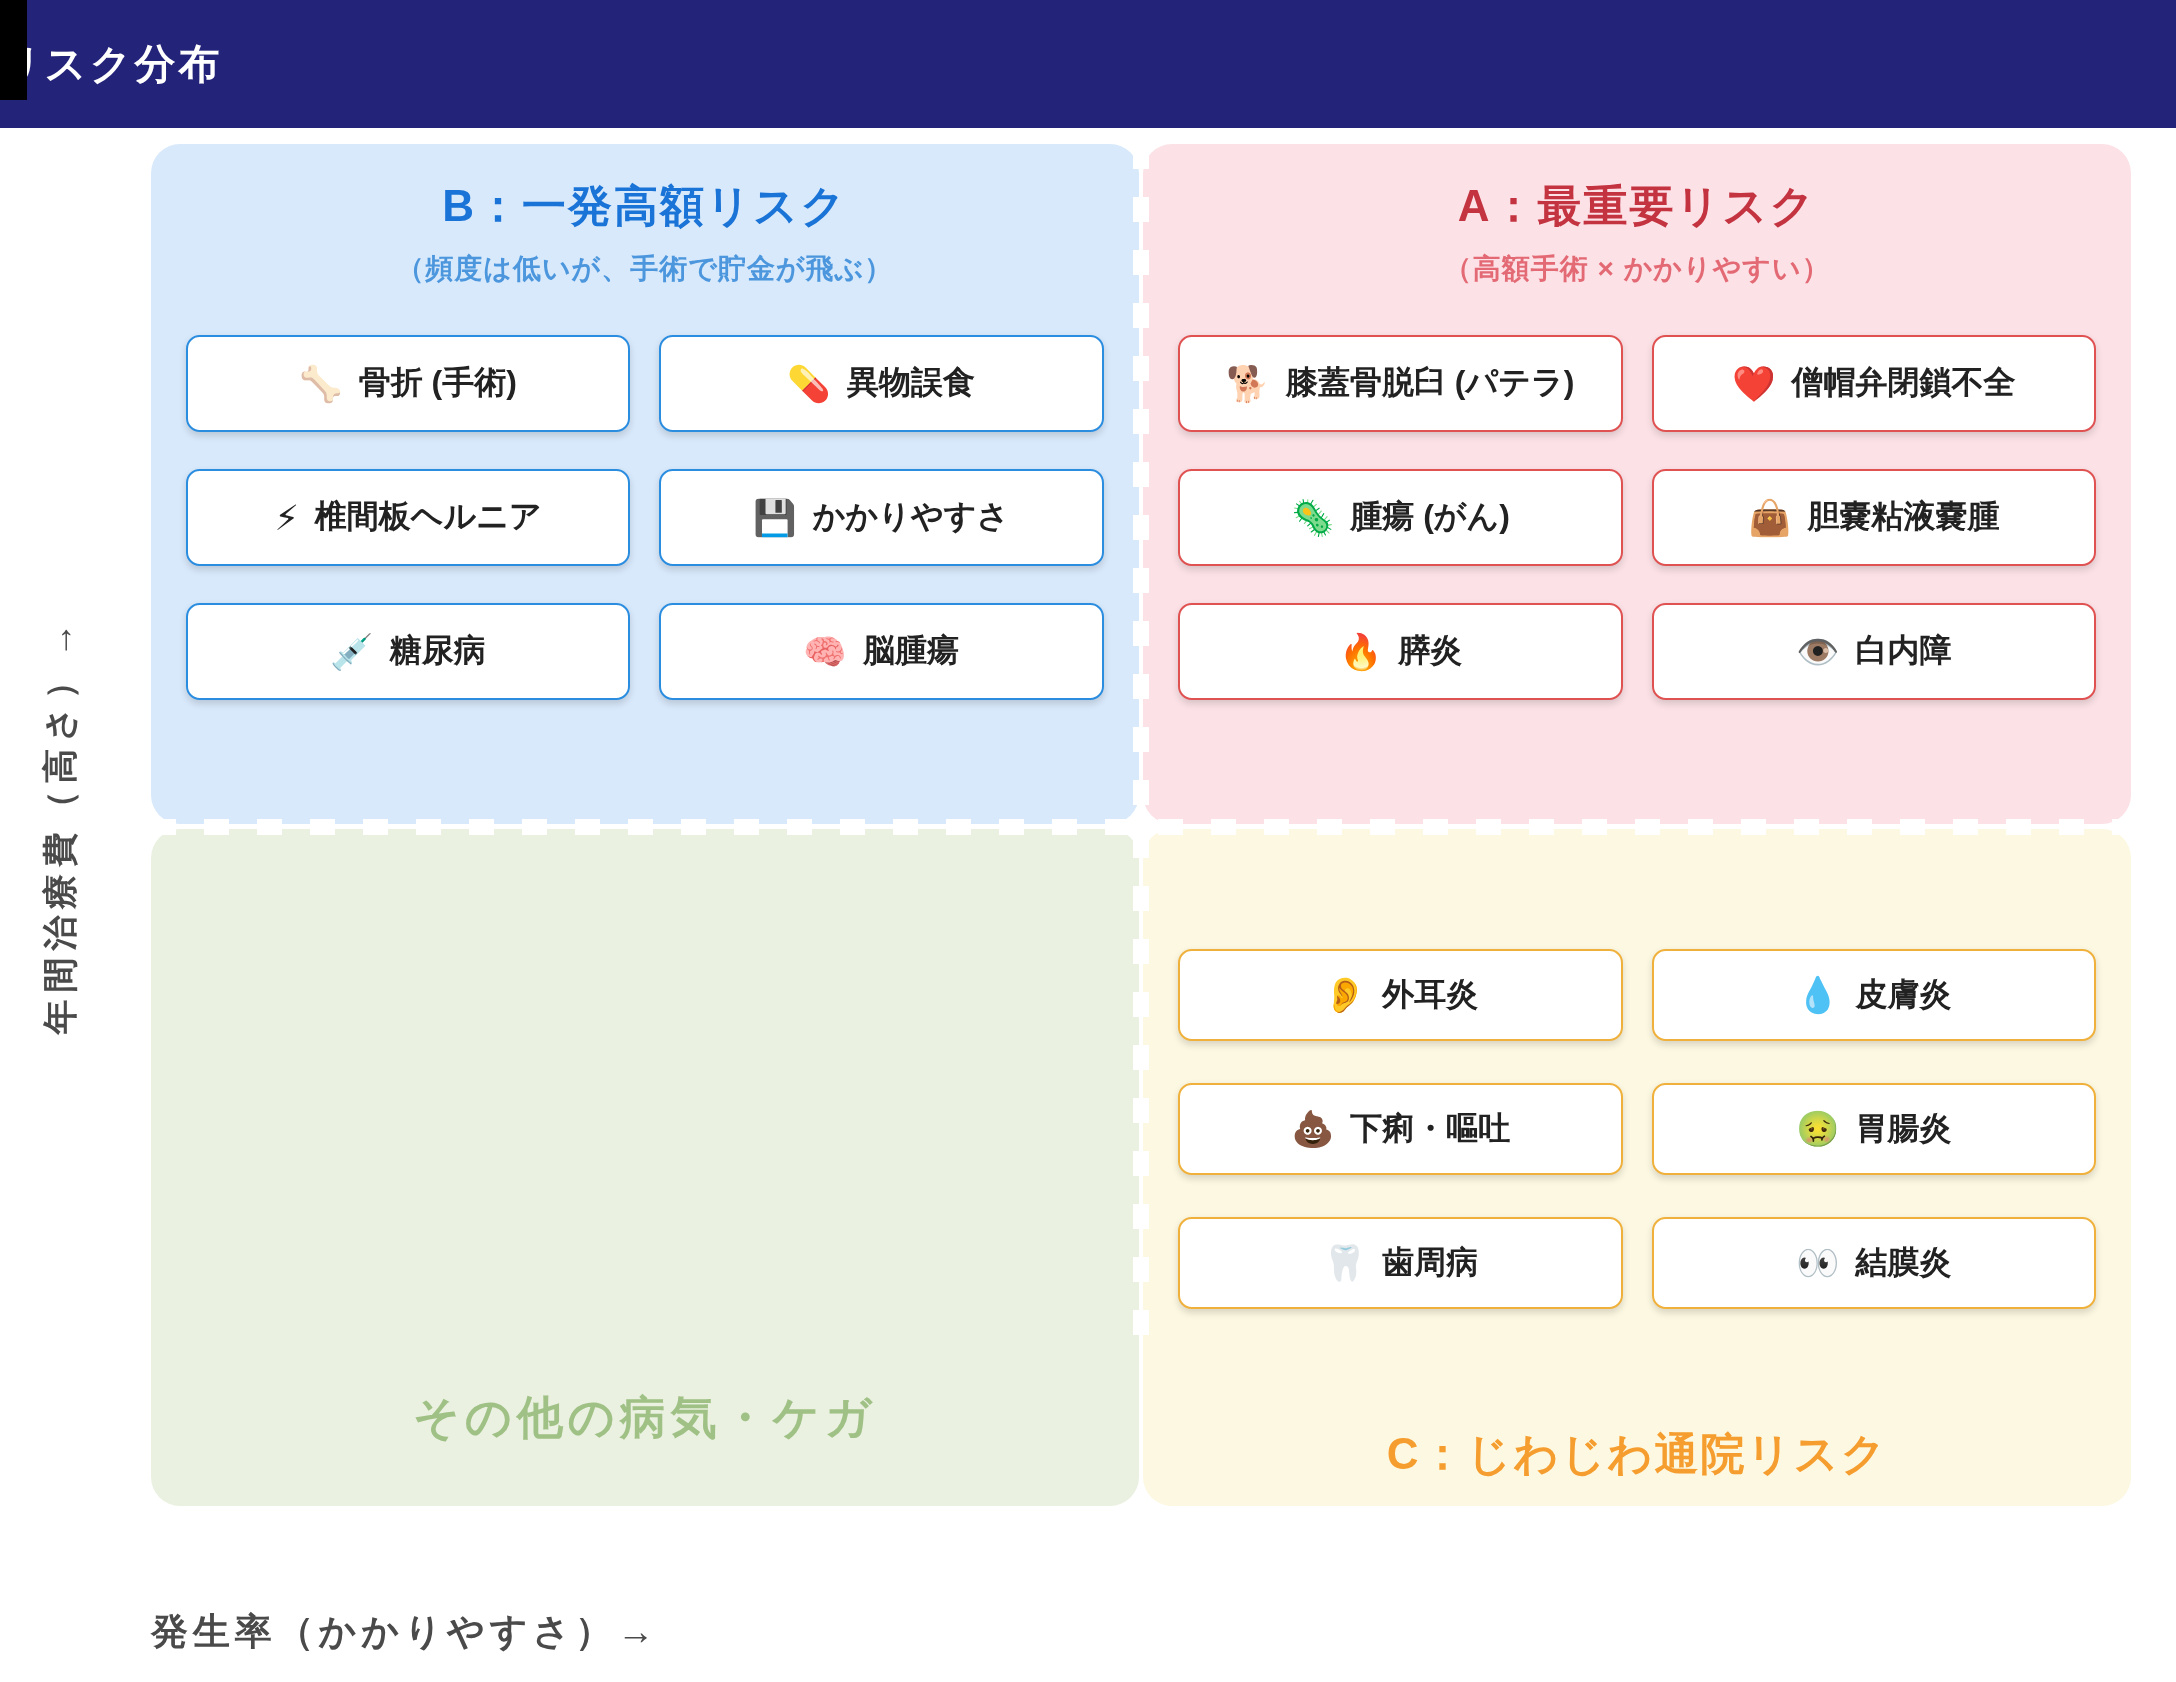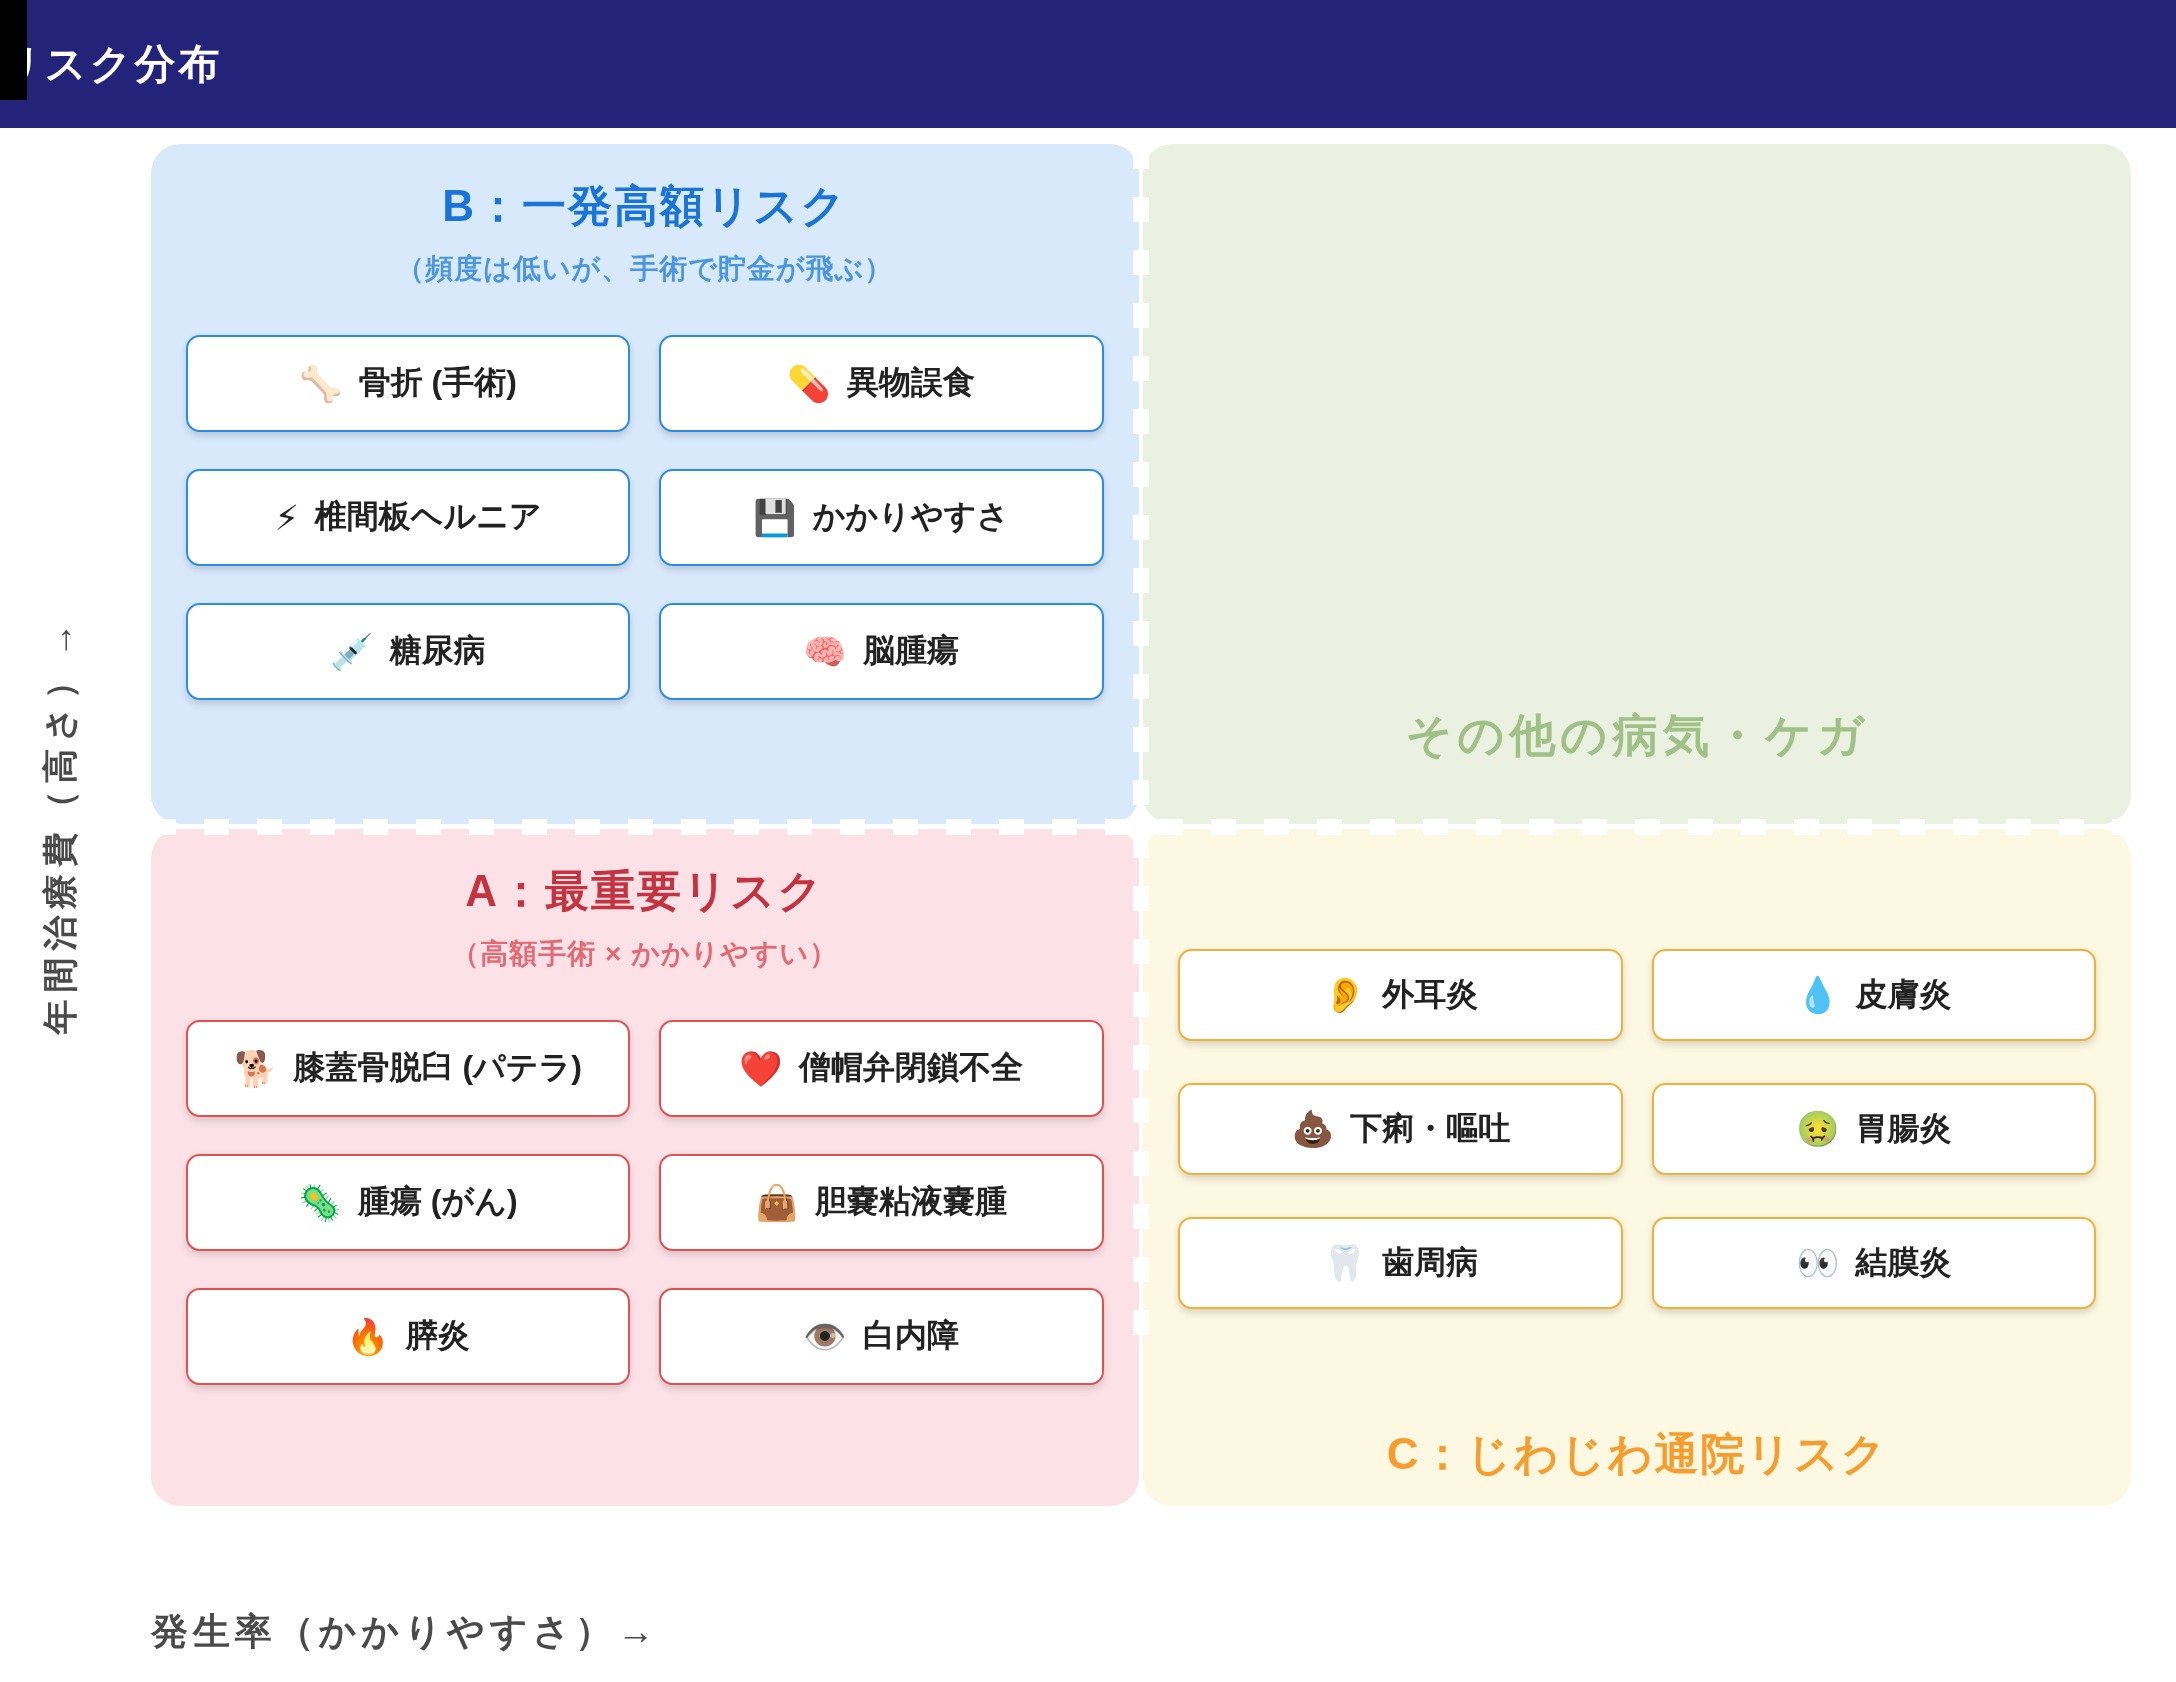--- a/index.html
+++ b/index.html
@@ -111,24 +111,20 @@
             <span class="item-icon">💉</span>
             <span class="item-label">糖尿病</span>
           </div>
           <div class="item-btn">
             <span class="item-icon">🧠</span>
             <span class="item-label">脳腫瘍</span>
           </div>
         </div>
     </section>
 
-    <section class="quad quad-other">
-      <div class="other-title">その他の病気・ケガ</div>
-    </section>
-
     <section class="quad quad-a">
       <div class="q-title a">A：最重要リスク</div>
       <div class="q-sub a">（高額手術 × かかりやすい）</div>
       <div class="items">
           <div class="item-btn">
             <span class="item-icon">🐕</span>
             <span class="item-label">膝蓋骨脱臼 (パテラ)</span>
           </div>
           <div class="item-btn">
             <span class="item-icon">❤️</span>
@@ -144,20 +140,24 @@
           </div>
           <div class="item-btn">
             <span class="item-icon">🔥</span>
             <span class="item-label">膵炎</span>
           </div>
           <div class="item-btn">
             <span class="item-icon">👁️</span>
             <span class="item-label">白内障</span>
           </div>
         </div>
+    </section>
+
+    <section class="quad quad-other">
+      <div class="other-title">その他の病気・ケガ</div>
     </section>
 
     <section class="quad quad-c">
       <div class="items c-items">
           <div class="item-btn">
             <span class="item-icon">👂</span>
             <span class="item-label">外耳炎</span>
           </div>
           <div class="item-btn">
             <span class="item-icon">💧</span>

